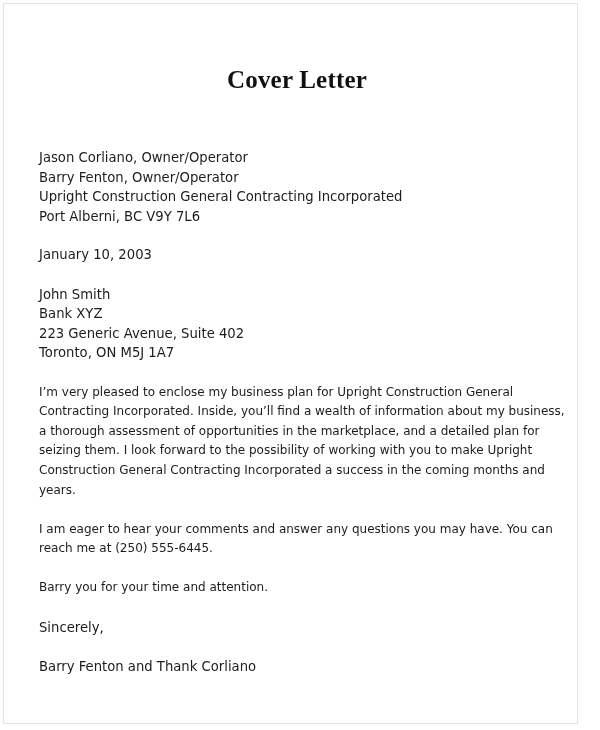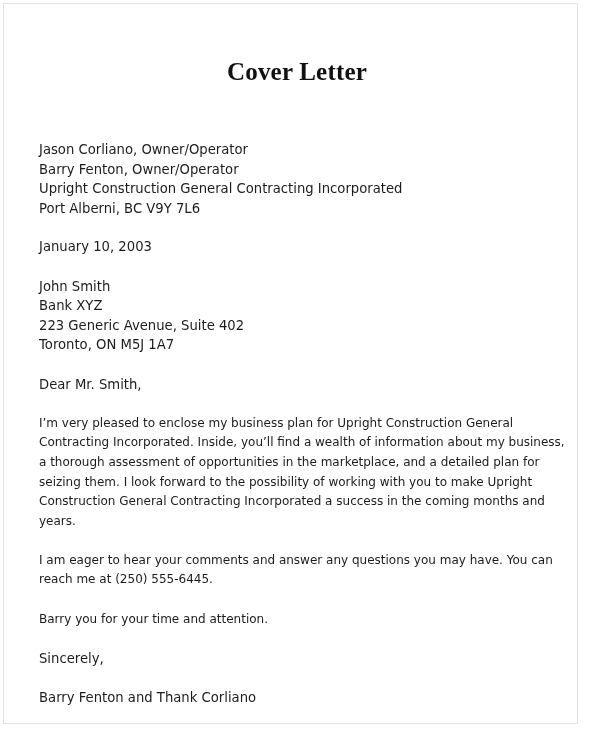--- a/index.html
+++ b/index.html
@@ -26,21 +26,21 @@
     width: 575px;
     height: 721px;
     border: 1px solid #e3e3e3;
     box-sizing: border-box;
     pointer-events: none;
   }
 
   .content {
     position: absolute;
     left: 39px;
-    top: 0;
+    top: 8px;
     width: 528px;
   }
 
   .doc-title {
     text-align: center;
     font-family: "Liberation Serif", "DejaVu Serif", serif;
     font-weight: bold;
     font-size: 25px;
     color: #111111;
     letter-spacing: 0.2px;
@@ -116,23 +116,20 @@
       <span class="line">January 10, 2003</span>
     </div>
 
     <div class="block recipient-block">
       <span class="line">John Smith</span>
       <span class="line">Bank XYZ</span>
       <span class="line">223 Generic Avenue, Suite 402</span>
       <span class="line">Toronto, ON M5J 1A7</span>
     </div>
 
-    <div class="block salutation-block">
-      <span class="line">Dear Mr. Smith,</span>
-    </div>
 
     <p class="para">I’m very pleased to enclose my business plan for Upright Construction General Contracting Incorporated. Inside, you’ll find a wealth of information about my business, a thorough assessment of opportunities in the marketplace, and a detailed plan for seizing them. I look forward to the possibility of working with you to make Upright Construction General Contracting Incorporated a success in the coming months and years.</p>
 
     <p class="para">I am eager to hear your comments and answer any questions you may have. You can reach me at (250) 555-6445.</p>
 
     <p class="para">Barry you for your time and attention.</p>
 
     <div class="block closing-block">
       <span class="line">Sincerely,</span>
     </div>

